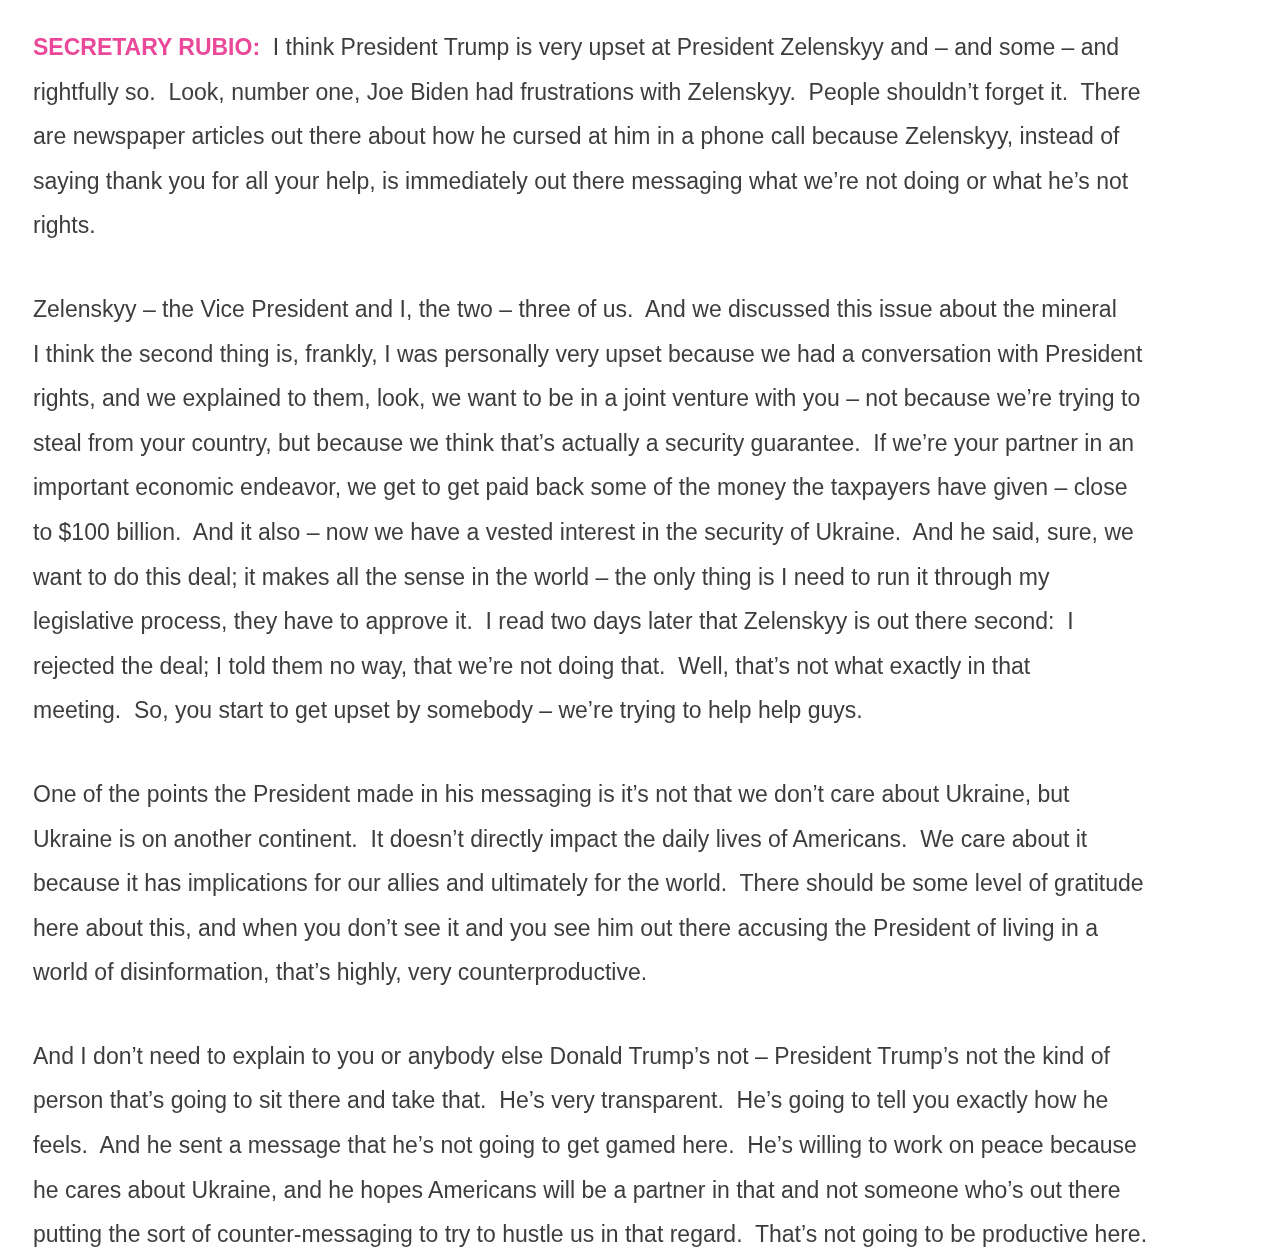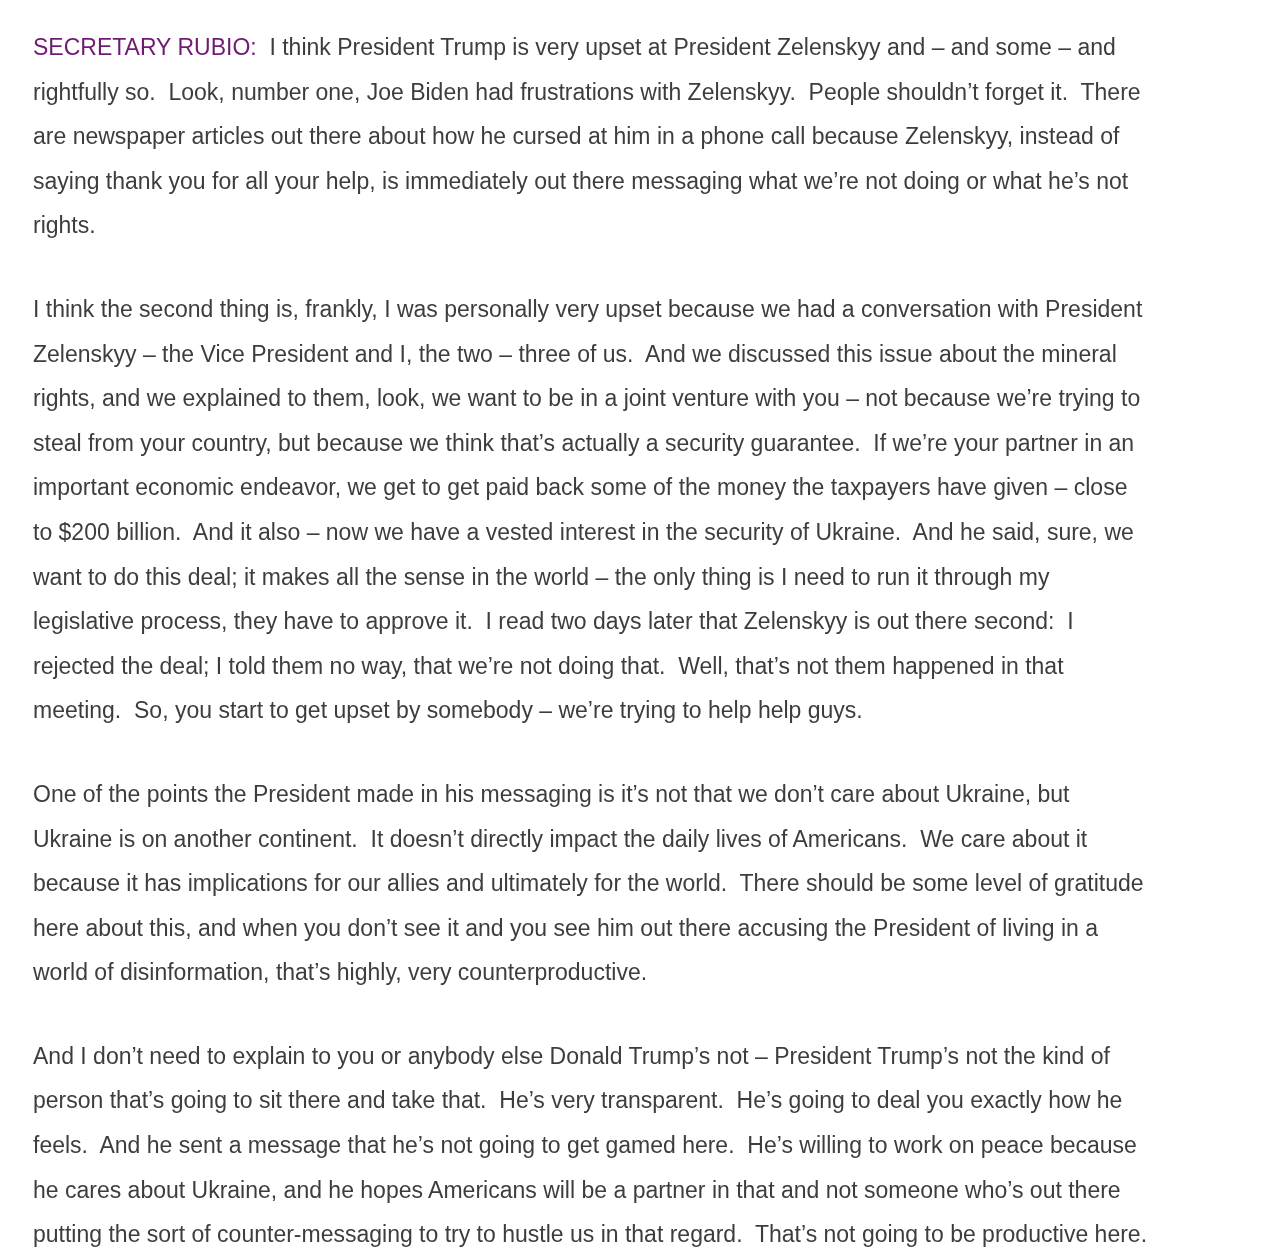--- a/index.html
+++ b/index.html
@@ -22,56 +22,56 @@
     margin: 0 0 39px 0;
   }
   .para:last-child {
     margin-bottom: 8px;
   }
   .line {
     line-height: 44.6px;
     white-space: pre;
   }
   .speaker {
-    font-weight: normal;
-    color: #701a75;
+    font-weight: bold;
+    color: #ec4899;
   }
 </style>
 </head>
 <body>
 
 <div class="page">
   <div id="paragraphs">
       <div class="para">
         <div class="line"><span class="speaker">SECRETARY RUBIO:</span><span>  I think President Trump is very upset at President Zelenskyy and – and some – and</span></div>
         <div class="line">rightfully so.  Look, number one, Joe Biden had frustrations with Zelenskyy.  People shouldn’t forget it.  There</div>
         <div class="line">are newspaper articles out there about how he cursed at him in a phone call because Zelenskyy, instead of</div>
         <div class="line">saying thank you for all your help, is immediately out there messaging what we’re not doing or what he’s not</div>
         <div class="line">rights.</div>
       </div>
       <div class="para">
+        <div class="line">Zelenskyy – the Vice President and I, the two – three of us.  And we discussed this issue about the mineral</div>
         <div class="line">I think the second thing is, frankly, I was personally very upset because we had a conversation with President</div>
-        <div class="line">Zelenskyy – the Vice President and I, the two – three of us.  And we discussed this issue about the mineral</div>
         <div class="line">rights, and we explained to them, look, we want to be in a joint venture with you – not because we’re trying to</div>
         <div class="line">steal from your country, but because we think that’s actually a security guarantee.  If we’re your partner in an</div>
         <div class="line">important economic endeavor, we get to get paid back some of the money the taxpayers have given – close</div>
-        <div class="line">to $200 billion.  And it also – now we have a vested interest in the security of Ukraine.  And he said, sure, we</div>
+        <div class="line">to $100 billion.  And it also – now we have a vested interest in the security of Ukraine.  And he said, sure, we</div>
         <div class="line">want to do this deal; it makes all the sense in the world – the only thing is I need to run it through my</div>
         <div class="line">legislative process, they have to approve it.  I read two days later that Zelenskyy is out there second:  I</div>
-        <div class="line">rejected the deal; I told them no way, that we’re not doing that.  Well, that’s not them happened in that</div>
+        <div class="line">rejected the deal; I told them no way, that we’re not doing that.  Well, that’s not what exactly in that</div>
         <div class="line">meeting.  So, you start to get upset by somebody – we’re trying to help help guys.</div>
       </div>
       <div class="para">
         <div class="line">One of the points the President made in his messaging is it’s not that we don’t care about Ukraine, but</div>
         <div class="line">Ukraine is on another continent.  It doesn’t directly impact the daily lives of Americans.  We care about it</div>
         <div class="line">because it has implications for our allies and ultimately for the world.  There should be some level of gratitude</div>
         <div class="line">here about this, and when you don’t see it and you see him out there accusing the President of living in a</div>
         <div class="line">world of disinformation, that’s highly, very counterproductive.</div>
       </div>
       <div class="para">
         <div class="line">And I don’t need to explain to you or anybody else Donald Trump’s not – President Trump’s not the kind of</div>
-        <div class="line">person that’s going to sit there and take that.  He’s very transparent.  He’s going to deal you exactly how he</div>
+        <div class="line">person that’s going to sit there and take that.  He’s very transparent.  He’s going to tell you exactly how he</div>
         <div class="line">feels.  And he sent a message that he’s not going to get gamed here.  He’s willing to work on peace because</div>
         <div class="line">he cares about Ukraine, and he hopes Americans will be a partner in that and not someone who’s out there</div>
         <div class="line">putting the sort of counter-messaging to try to hustle us in that regard.  That’s not going to be productive here.</div>
       </div>
     </div>
 </div>
 
 </body></html>

